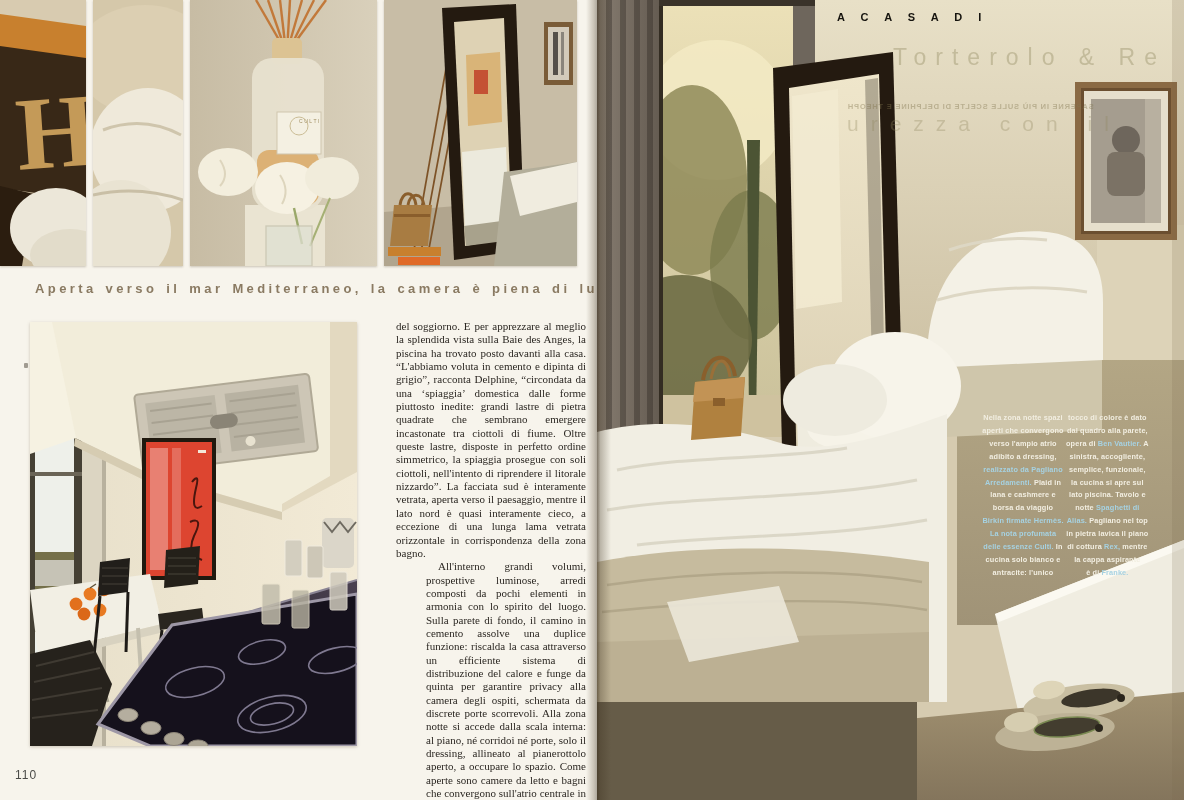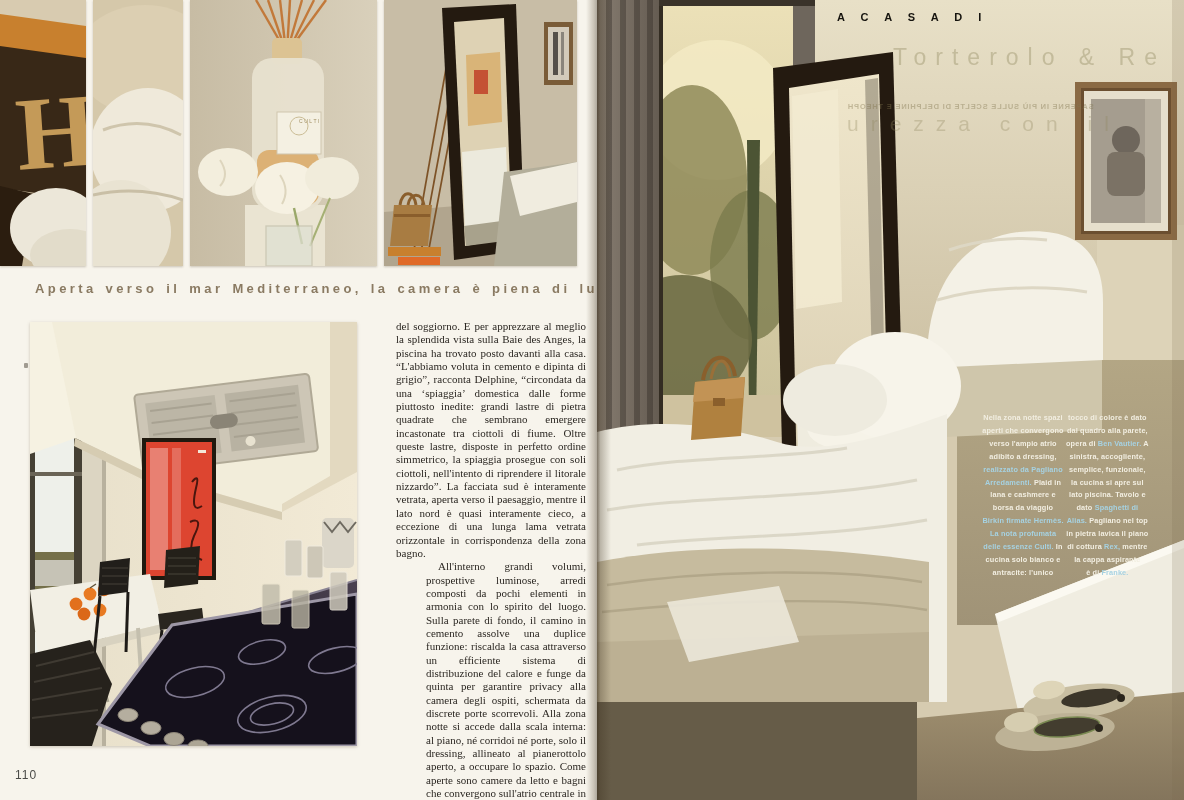--- a/index.html
+++ b/index.html
@@ -430,21 +430,21 @@
           <div class="cap-line"><span class="cap-white">antracite: l'unico</span></div>
         </div>
         <div class="cap-col">
           <div class="cap-line"><span class="cap-white">tocco di colore è dato</span></div>
           <div class="cap-line"><span class="cap-white">dal quadro alla parete,</span></div>
           <div class="cap-line"><span class="cap-white">opera di </span><span class="cap-blue">Ben Vautier.</span><span class="cap-white"> A</span></div>
           <div class="cap-line"><span class="cap-white">sinistra, accogliente,</span></div>
           <div class="cap-line"><span class="cap-white">semplice, funzionale,</span></div>
           <div class="cap-line"><span class="cap-white">la cucina si apre sul</span></div>
           <div class="cap-line"><span class="cap-white">lato piscina. Tavolo e</span></div>
-          <div class="cap-line"><span class="cap-white">dato </span><span class="cap-blue">Spaghetti di</span></div>
+          <div class="cap-line"><span class="cap-white">notte </span><span class="cap-blue">Spaghetti di</span></div>
           <div class="cap-line"><span class="cap-blue">Alias.</span><span class="cap-white"> Pagliano nel top</span></div>
           <div class="cap-line"><span class="cap-white">in pietra lavica il piano</span></div>
           <div class="cap-line"><span class="cap-white">di cottura </span><span class="cap-blue">Rex,</span><span class="cap-white"> mentre</span></div>
           <div class="cap-line"><span class="cap-white">la cappa aspirante</span></div>
           <div class="cap-line"><span class="cap-white">è di </span><span class="cap-blue">Franke.</span></div>
         </div>
       </div>
   </div>
 </div>
 

